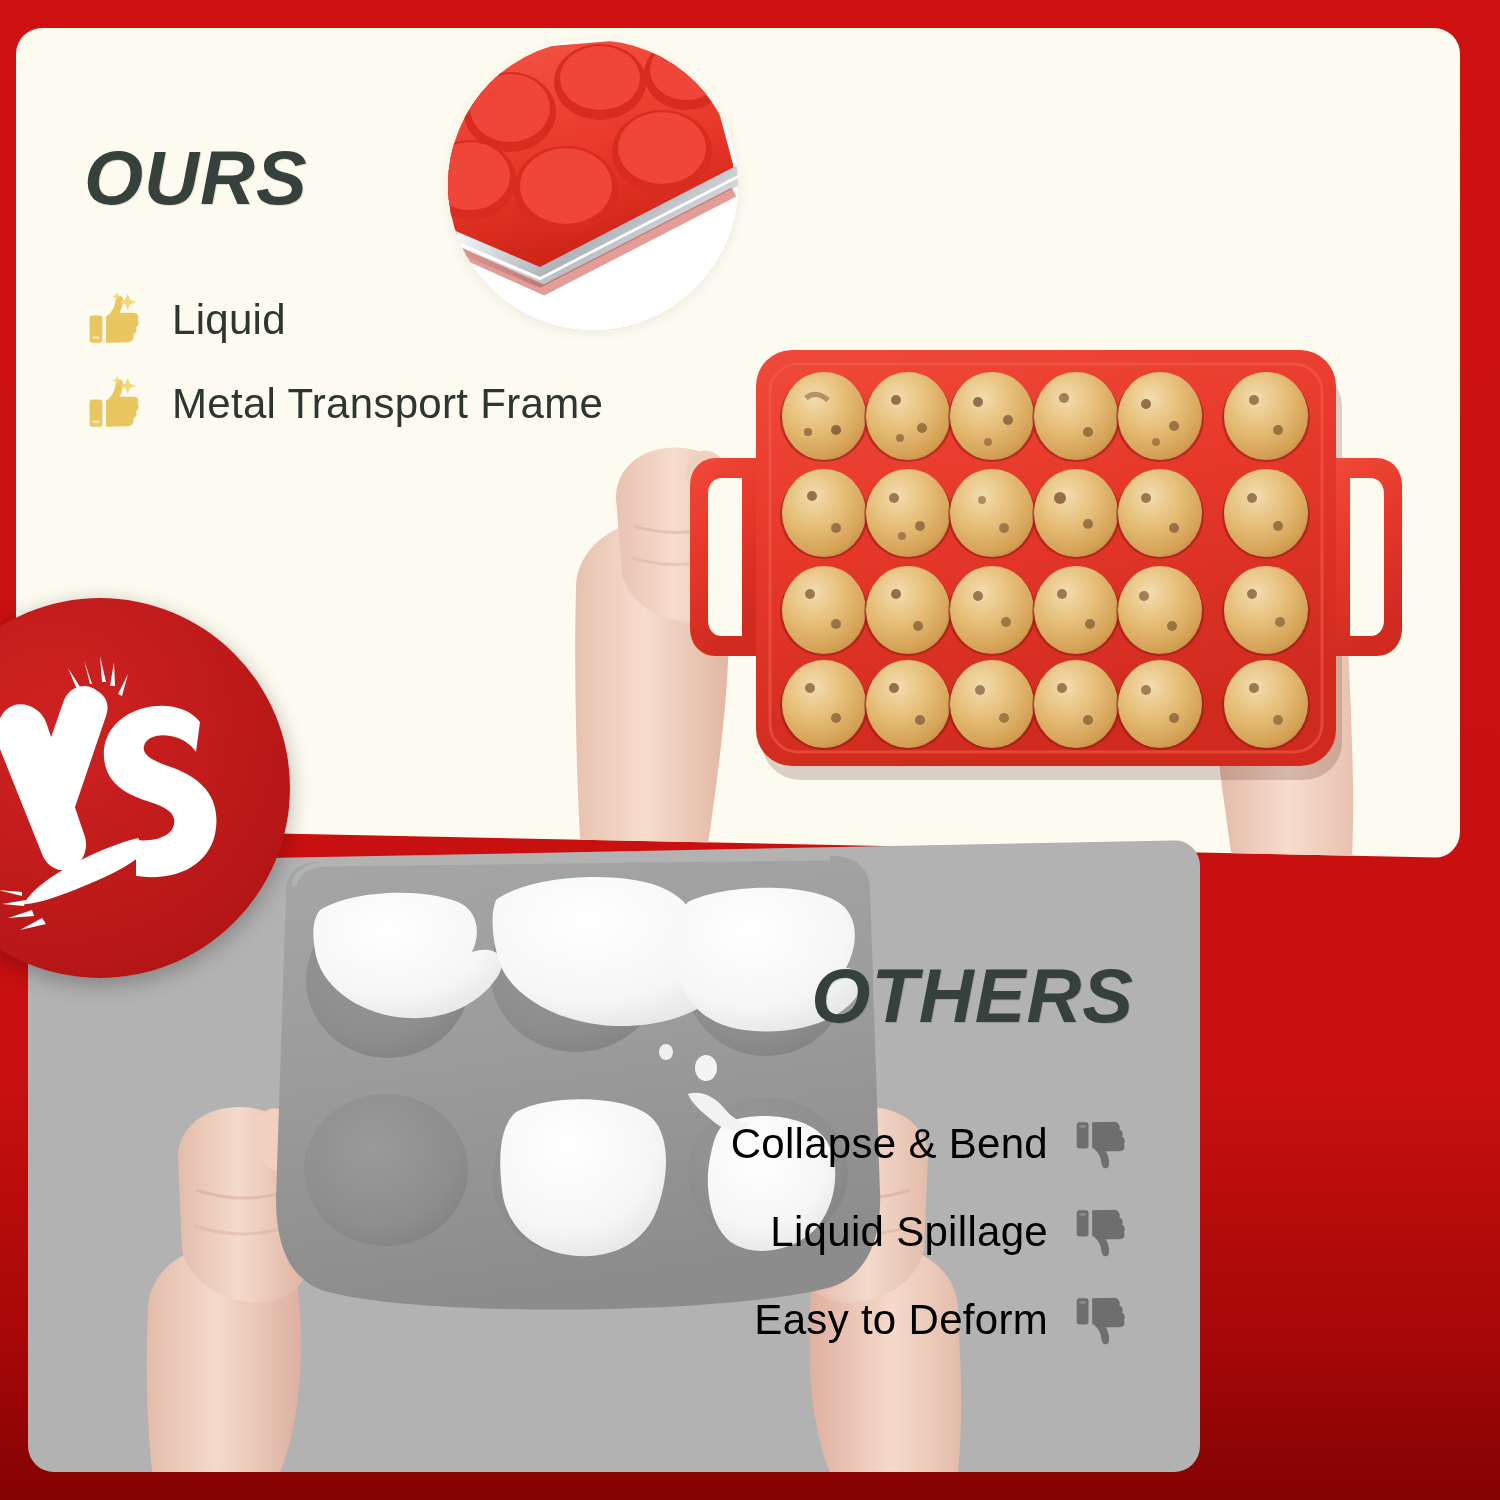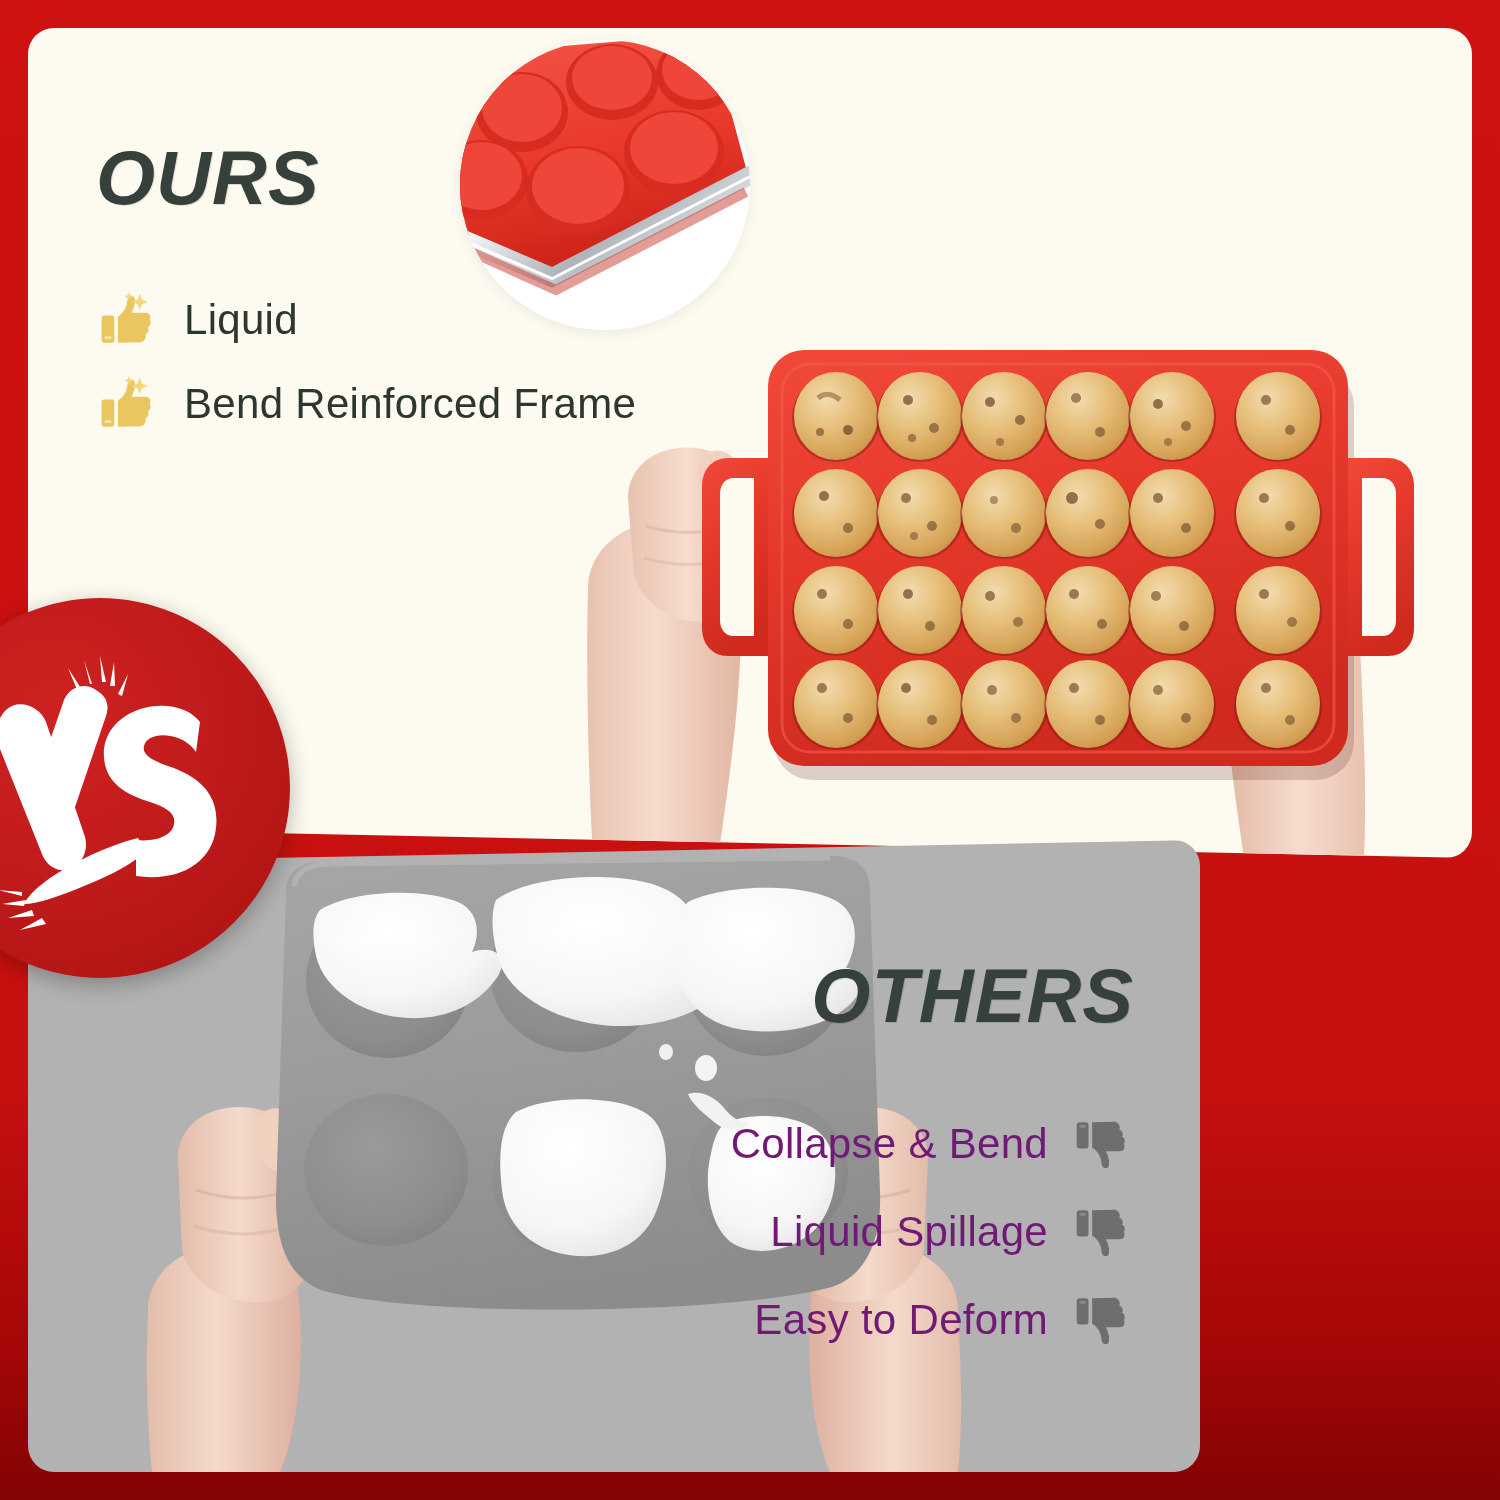--- a/index.html
+++ b/index.html
@@ -13,21 +13,21 @@
 
   
   #frame {
     position:absolute; inset:0;
     background:linear-gradient(to bottom,#CE1111 0%,#C81010 72%,#A40707 90%,#830303 100%);
   }
 
   
   #ours-panel {
     position:absolute;
-    left:28px; top:28px; width:1444px; height:830px;
+    left:16px; top:28px; width:1444px; height:830px;
     background:#FDFAF0;
     border-radius:26px;
     overflow:hidden;
     clip-path: polygon(0 0, 100% 0, 100% 100%, 0 96.4%);
   }
   
   #others-panel {
     position:absolute;
     left:28px; top:840px; width:1172px; height:632px;
     background:#B2B2B2;
@@ -48,21 +48,21 @@
   
   #ours-list { position:absolute; left:70px; top:250px; }
   .feat-row { display:flex; align-items:center; height:84px; }
   .feat-label {
     font-size:42px; color:#2E3630; letter-spacing:.3px;
     margin-left:28px; white-space:nowrap;
   }
   #others-list { position:absolute; right:68px; top:260px; }
   .feat-row-r { display:flex; align-items:center; justify-content:flex-end; height:88px; }
   .feat-label-r {
-    font-size:42px; color:#701a75; letter-spacing:.3px;
+    font-size:42px; color:#000000; letter-spacing:.3px;
     margin-right:26px; white-space:nowrap;
   }
   .icon-up, .icon-down { width:58px; height:58px; flex:0 0 58px; }
 
   
   #vs-badge {
     position:absolute;
     left:-90px; top:598px; width:380px; height:380px;
     border-radius:50%;
     background:radial-gradient(circle at 38% 32%, #CE2222 0%, #C11B1B 45%, #A91212 100%);
@@ -377,21 +377,21 @@
       <span class="icon-up">
         <svg viewBox="0 0 64 64" width="58" height="58" xmlns="http://www.w3.org/2000/svg">
           <rect x="4" y="27" width="14" height="30" rx="3" fill="#E9C660"></rect>
           <rect x="7" y="50" width="8" height="3" rx="1.5" fill="#F5E3A8"></rect>
           <path d="M22,57 L22,28 C28,25 32,18 32.5,10 C33,5 38,4 40,7 C42,11 40,19 37,24 L52,24
                    C57,24 59,28 57,32 C59,34 58,39 55,40 C57,43 55,47 52,48 C54,51 51,56 47,56.5 Z" fill="#E9C660"></path>
           <path d="M46,3 L48.5,9.5 L55,12 L48.5,14.5 L46,21 L43.5,14.5 L37,12 L43.5,9.5 Z" fill="#F2D878"></path>
           <path d="M34,1 L35.4,4.6 L39,6 L35.4,7.4 L34,11 L32.6,7.4 L29,6 L32.6,4.6 Z" fill="#F2D878"></path>
         </svg>
       </span>
-      <span class="feat-label nosel">Bend Reinforced Frame</span>
+      <span class="feat-label nosel">Metal Transport Frame</span>
     </div>
   </div>
 </div>
 
 <div id="others-panel">
 
   <div id="gray-scene">
     <svg width="1444" height="632" viewBox="0 0 1444 632" xmlns="http://www.w3.org/2000/svg">
       <defs>
         <linearGradient id="skinL2" x1="0" y1="0" x2="1" y2="0">

